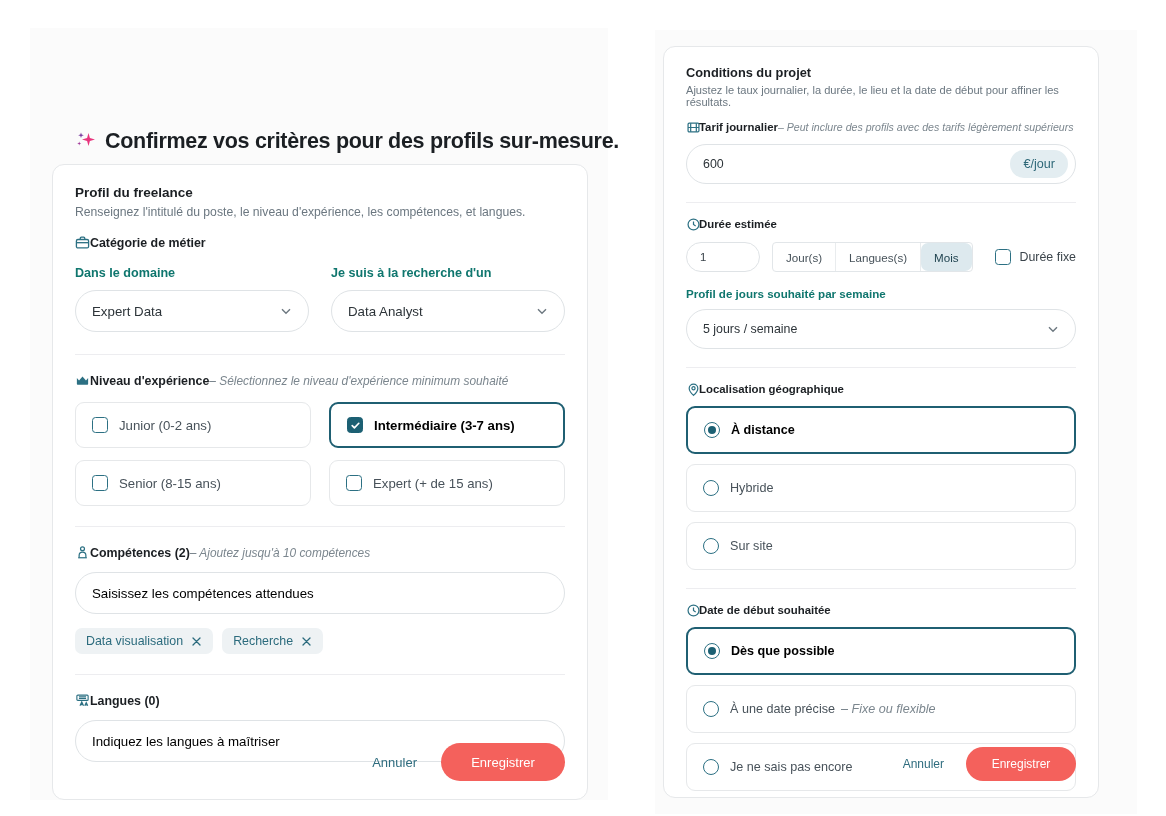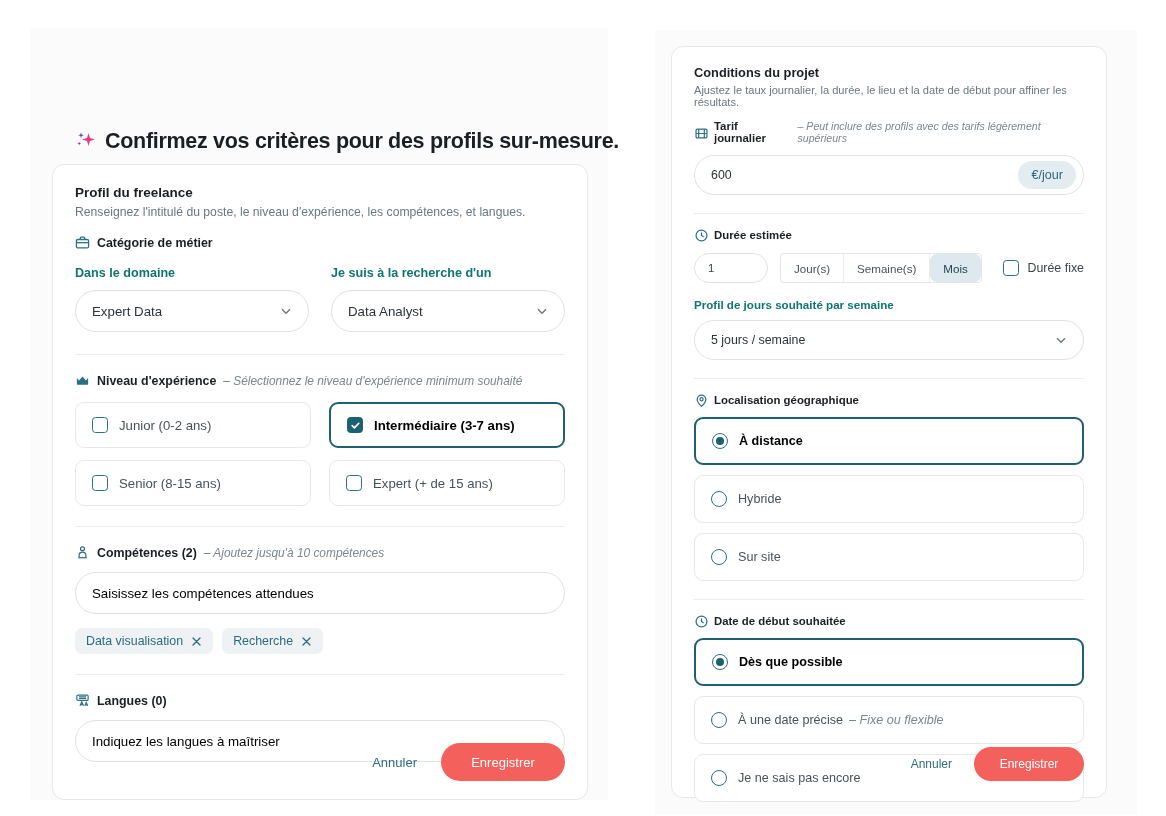--- a/index.html
+++ b/index.html
@@ -21,21 +21,21 @@
   .shot-right { left: 655px; top: 30px;  width: 482px; height: 784px; }
 
   
   .card {
     position: absolute;
     background: #ffffff;
     border: 1px solid #e6e8ea;
     border-radius: 12px;
   }
   .card-left  { left: 22px; top: 136px; width: 536px; height: 636px; }
-  .card-right { left: 16px; top: 16px;  width: 436px; height: 752px; }
+  .card-right { left: 8px; top: 16px;  width: 436px; height: 752px; }
 
   
   .page-title {
     position: absolute;
     left: 46px; top: 101px;
     display: flex; align-items: center; gap: 9px;
     font-size: 21.5px; font-weight: 700; color: #1b1f23;
     letter-spacing: -0.3px;
     white-space: nowrap;
   }
@@ -45,21 +45,21 @@
   .pad { padding: 0 22px; }
 
   .sec-title {
     font-size: 13.5px; font-weight: 700; color: #1b1f23;
   }
   .sec-sub {
     font-size: 12.2px; color: #6b7780; margin-top: 5px;
   }
 
   .field-label {
-    display: flex; align-items: center; gap: 7px;
+    display: flex; align-items: center; 
     font-size: 12.4px; font-weight: 700; color: #1b1f23;
   }
   .field-label .hint {
     font-weight: 400; font-style: italic; color: #7b868e; font-size: 11.9px;
   }
   .plain-label {
     font-size: 12.6px; font-weight: 700; color: #0f766e;
   }
 
   .ico { display: inline-block; width: 15px; height: 15px; flex: 0 0 15px; }
@@ -379,21 +379,21 @@
           </span>
           <span>Durée estimée</span>
         </div>
 
         <div style="display:flex; align-items:center; gap:12px; margin-top:12px;">
           <div class="numbox">
             <span>1</span>
           </div>
           <div class="seg">
             <div>Jour(s)</div>
-            <div>Semaine(s)</div>
+            <div>Langues(s)</div>
             <div class="on">Mois</div>
           </div>
           <div class="fixed-wrap" style="margin-left:auto;">
             <span class="cbx" style="margin-right:0;"></span>
             <span>Durée fixe</span>
           </div>
         </div>
 
         <div class="plain-label" style="margin-top:15px; font-size:11.6px;">Profil de jours souhaité par semaine</div>
         <div class="select" style="margin-top:9px; height:40px; font-size:12.4px;">

